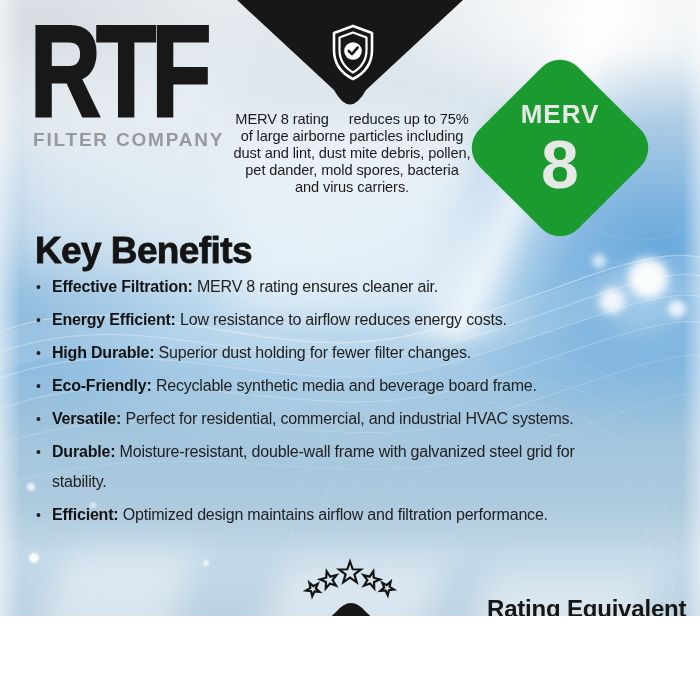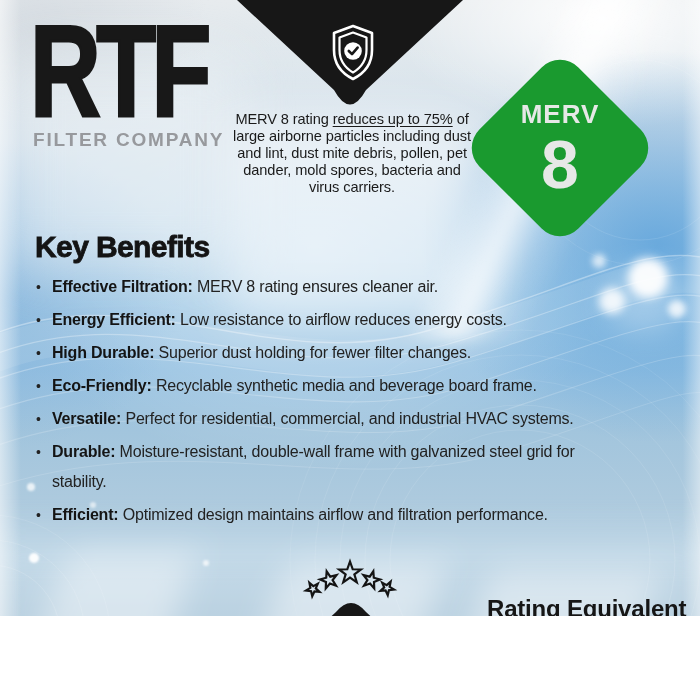--- a/index.html
+++ b/index.html
@@ -56,38 +56,38 @@
   .logo-tag {
     position:absolute; left:33px; top:129px;
     font-size:19px; font-weight:bold; letter-spacing:1.8px; color:#97999d;
   }
 
   
   .topdesc {
     position:absolute; left:233px; top:111px; width:238px;
     font-size:14.6px; line-height:17px; text-align:center; color:#1a1a1a; letter-spacing:-0.1px;
   }
-  .topdesc .und { text-decoration:underline; text-underline-offset:2px; }
+  .topdesc .und { text-underline-offset:2px;margin-left:16px; }
 
   
   .diamond {
     position:absolute; left:490px; top:78px; width:140px; height:140px;
     background:#1a9a2f; border-radius:26px; transform:rotate(45deg);
   }
   .diamond-inner {
     position:absolute; inset:0; transform:rotate(-45deg);
     display:flex; flex-direction:column; align-items:center; justify-content:center;
   }
   .diamond-label { font-size:26px; font-weight:bold; letter-spacing:1px; color:#e6e8e6; }
   .diamond-value { font-size:68px; font-weight:bold; line-height:0.95; color:#e6e8e6; margin-top:2px; }
 
   
   .benefits-title {
     position:absolute; left:35px; top:230px;
-    font-size:30px; font-weight:bold; letter-spacing:-0.6px; color:#141414;
+    font-size:37px; font-weight:bold; letter-spacing:-0.6px; color:#141414;
     -webkit-text-stroke:0.8px #141414;
   }
   .benefits-list {
     position:absolute; left:35px; top:272px; width:588px; list-style:none;
   }
   .benefits-list li {
     position:relative; padding-left:17px; margin-bottom:3px;
     font-size:16px; line-height:30px; letter-spacing:-0.2px; color:#222;
   }
   .benefits-list .dot { position:absolute; left:1px; top:0; font-size:14px; color:#222; }

